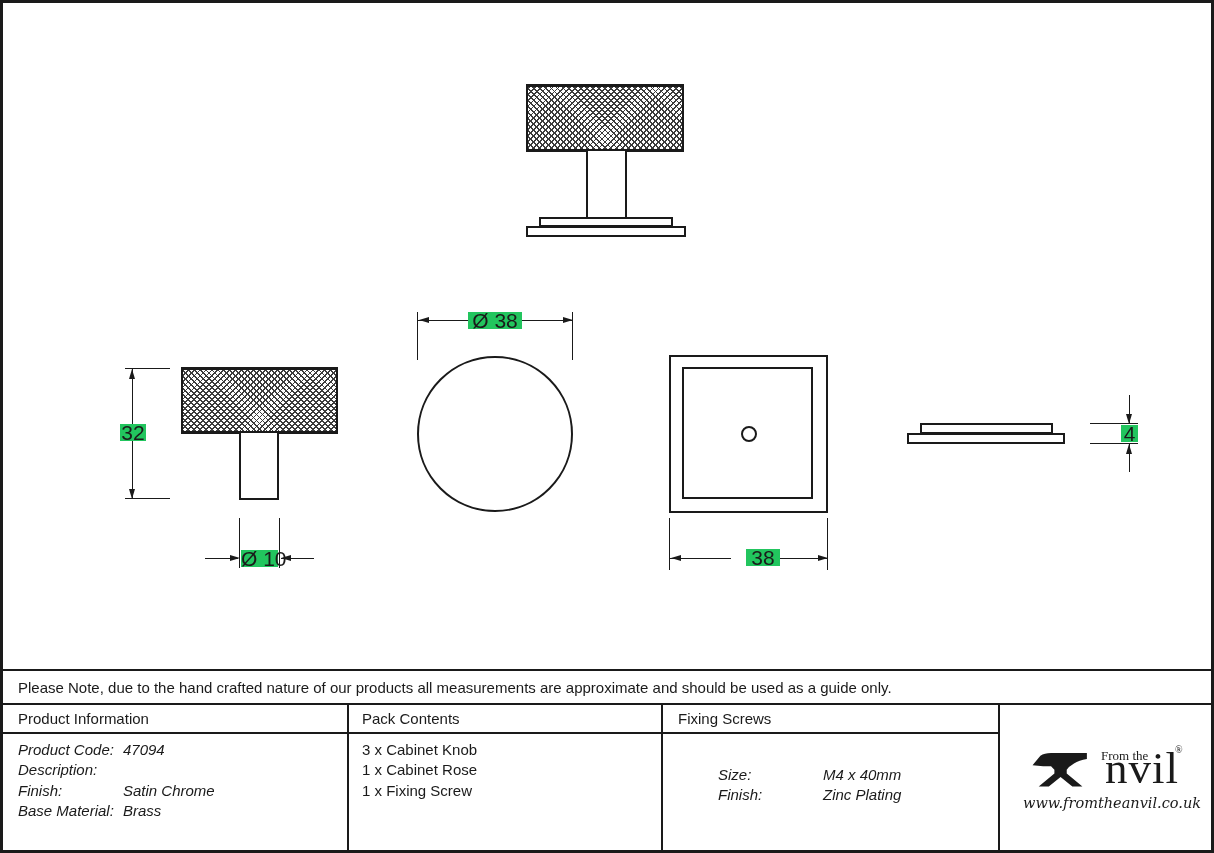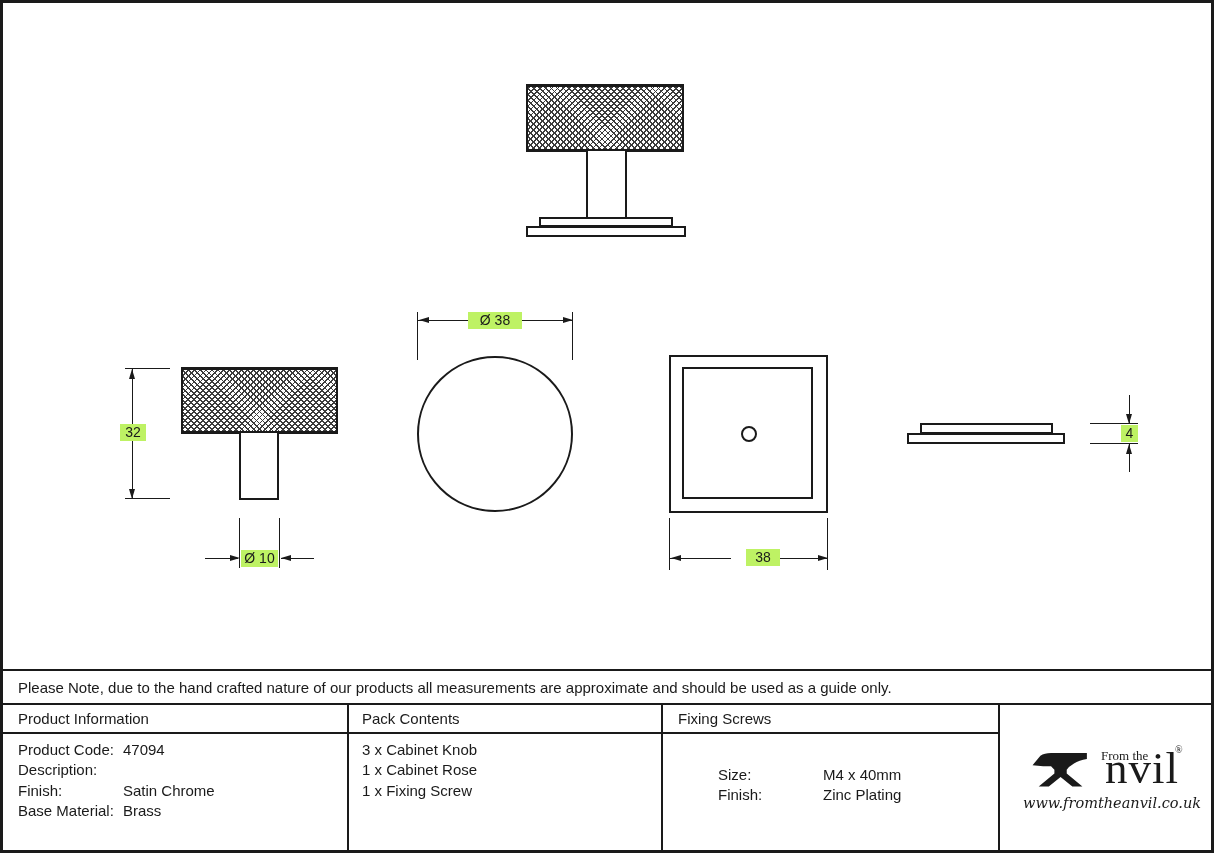--- a/index.html
+++ b/index.html
@@ -14,37 +14,37 @@
   
   .dlh { position:absolute; height:1.4px; background:#1a1a1a; }
   .dlv { position:absolute; width:1.4px; background:#1a1a1a; }
   
   .ah { position:absolute; width:0; height:0; }
   .ah.left  { border-top:3.5px solid transparent; border-bottom:3.5px solid transparent; border-right:10px solid #1a1a1a; }
   .ah.right { border-top:3.5px solid transparent; border-bottom:3.5px solid transparent; border-left:10px solid #1a1a1a; }
   .ah.up    { border-left:3.5px solid transparent; border-right:3.5px solid transparent; border-bottom:10px solid #1a1a1a; }
   .ah.down  { border-left:3.5px solid transparent; border-right:3.5px solid transparent; border-top:10px solid #1a1a1a; }
   .dim-label {
-    position:absolute; background:#bef264; text-align:center;
-    font-size:14px; line-height:17px; white-space:nowrap;
+    position:absolute; background:#22c55e; text-align:center;
+    font-size:21px; line-height:17px; white-space:nowrap;
   }
   
   .part { position:absolute; box-sizing:border-box; border:2px solid #1a1a1a; background:#fff; }
   .knurl {
     border-top-width:3px; border-bottom-width:3px;
     background-image:
       repeating-linear-gradient(45deg,  #3c3c3c 0px, #3c3c3c 1.3px, transparent 1.3px, transparent 4.2px),
       repeating-linear-gradient(-45deg, #3c3c3c 0px, #3c3c3c 1.3px, transparent 1.3px, transparent 4.2px);
   }
   .circle { border-radius:50%; }
   
   .note-text { position:absolute; font-size:15px; white-space:nowrap; }
   .section-header { position:absolute; font-size:15px; white-space:nowrap; }
   .rows { position:absolute; font-size:15px; }
-  .row { display:flex; height:20.4px; line-height:20.4px; white-space:nowrap; }
+  .row { display:flex; height:20.4px; line-height:20.4px; white-space:nowrap;font-style:italic; }
   .row .lbl { width:105px; flex:0 0 105px; }
   .items { position:absolute; font-size:15px; }
   .items div { height:20.4px; line-height:20.4px; white-space:nowrap; }
   
   .logo-tagline { position:absolute; font-family:"Liberation Serif", serif; font-size:13px; white-space:nowrap; }
   .logo-brand   { position:absolute; font-family:"Liberation Serif", serif; font-size:45px; line-height:1; letter-spacing:1px; white-space:nowrap;margin-left:20px; }
   .logo-reg     { position:absolute; font-family:"Liberation Serif", serif; font-size:10px; }
   .logo-site    { position:absolute; font-family:"DejaVu Serif", serif; font-style:italic; font-size:14.5px; text-align:center; white-space:nowrap; }
 </style>
 </head>

